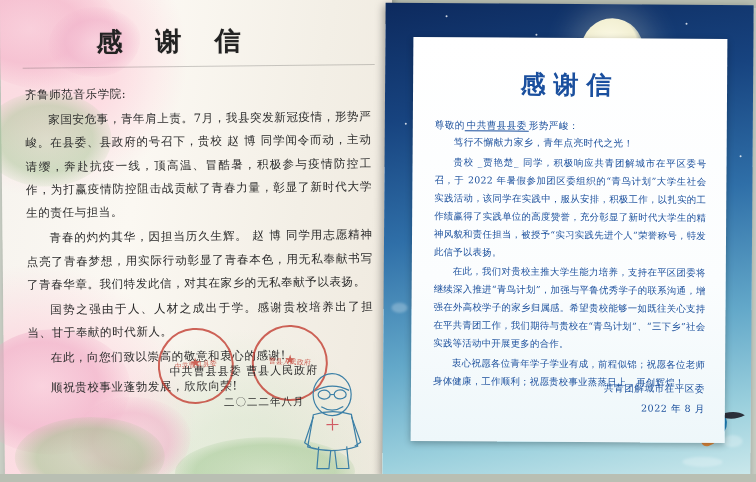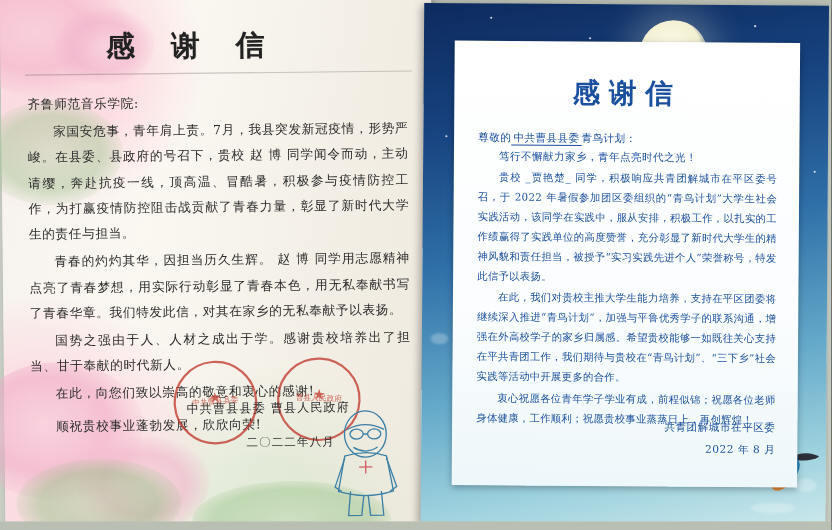--- a/index.html
+++ b/index.html
@@ -390,21 +390,21 @@
       <path d="M50 18 q12 -3 20 2 q-9 5 -20 3 z" fill="#2a2f3a"></path>
       <path d="M26 36 q13 5 22 0 q-4 12 -14 15 q-10 2 -8 -15 z" fill="#e08a3c"></path>
       <circle cx="48" cy="21" r="1.8" fill="#16202c"></circle>
       <path d="M8 30 q18 -10 30 0 q-16 12 -30 0 z" fill="#0f5f93" opacity="0.9"></path>
     </svg>
 
     <div id="right-card">
       <div id="right-title">感谢信</div>
 
       <div id="right-salutation">
-        <span>尊敬的</span><span class="blank">中共曹县县委</span><span>青鸟计划：</span>
+        <span>尊敬的</span><span class="blank">中共曹县县委</span><span>形势严峻：</span>
       </div>
 
       <div id="right-subtitle">笃行不懈献力家乡，青年点亮时代之光！</div>
 
       <div id="right-body">
         <p>贵校 _贾艳楚_ 同学，积极响应共青团解城市在平区委号召，于 2022 年暑假参加团区委组织的“青鸟计划”大学生社会实践活动，该同学在实践中，服从安排，积极工作，以扎实的工作绩赢得了实践单位的高度赞誉，充分彰显了新时代大学生的精神风貌和责任担当，被授予“实习实践先进个人”荣誉称号，特发此信予以表扬。</p>
         <p>在此，我们对贵校主推大学生能力培养，支持在平区团委将继续深入推进“青鸟计划”，加强与平鲁优秀学子的联系沟通，增强在外高校学子的家乡归属感。希望贵校能够一如既往关心支持在平共青团工作，我们期待与贵校在“青鸟计划”、“三下乡”社会实践等活动中开展更多的合作。</p>
         <p>衷心祝愿各位青年学子学业有成，前程似锦；祝愿各位老师身体健康，工作顺利；祝愿贵校事业蒸蒸日上，再创辉煌！</p>
       </div>
 

